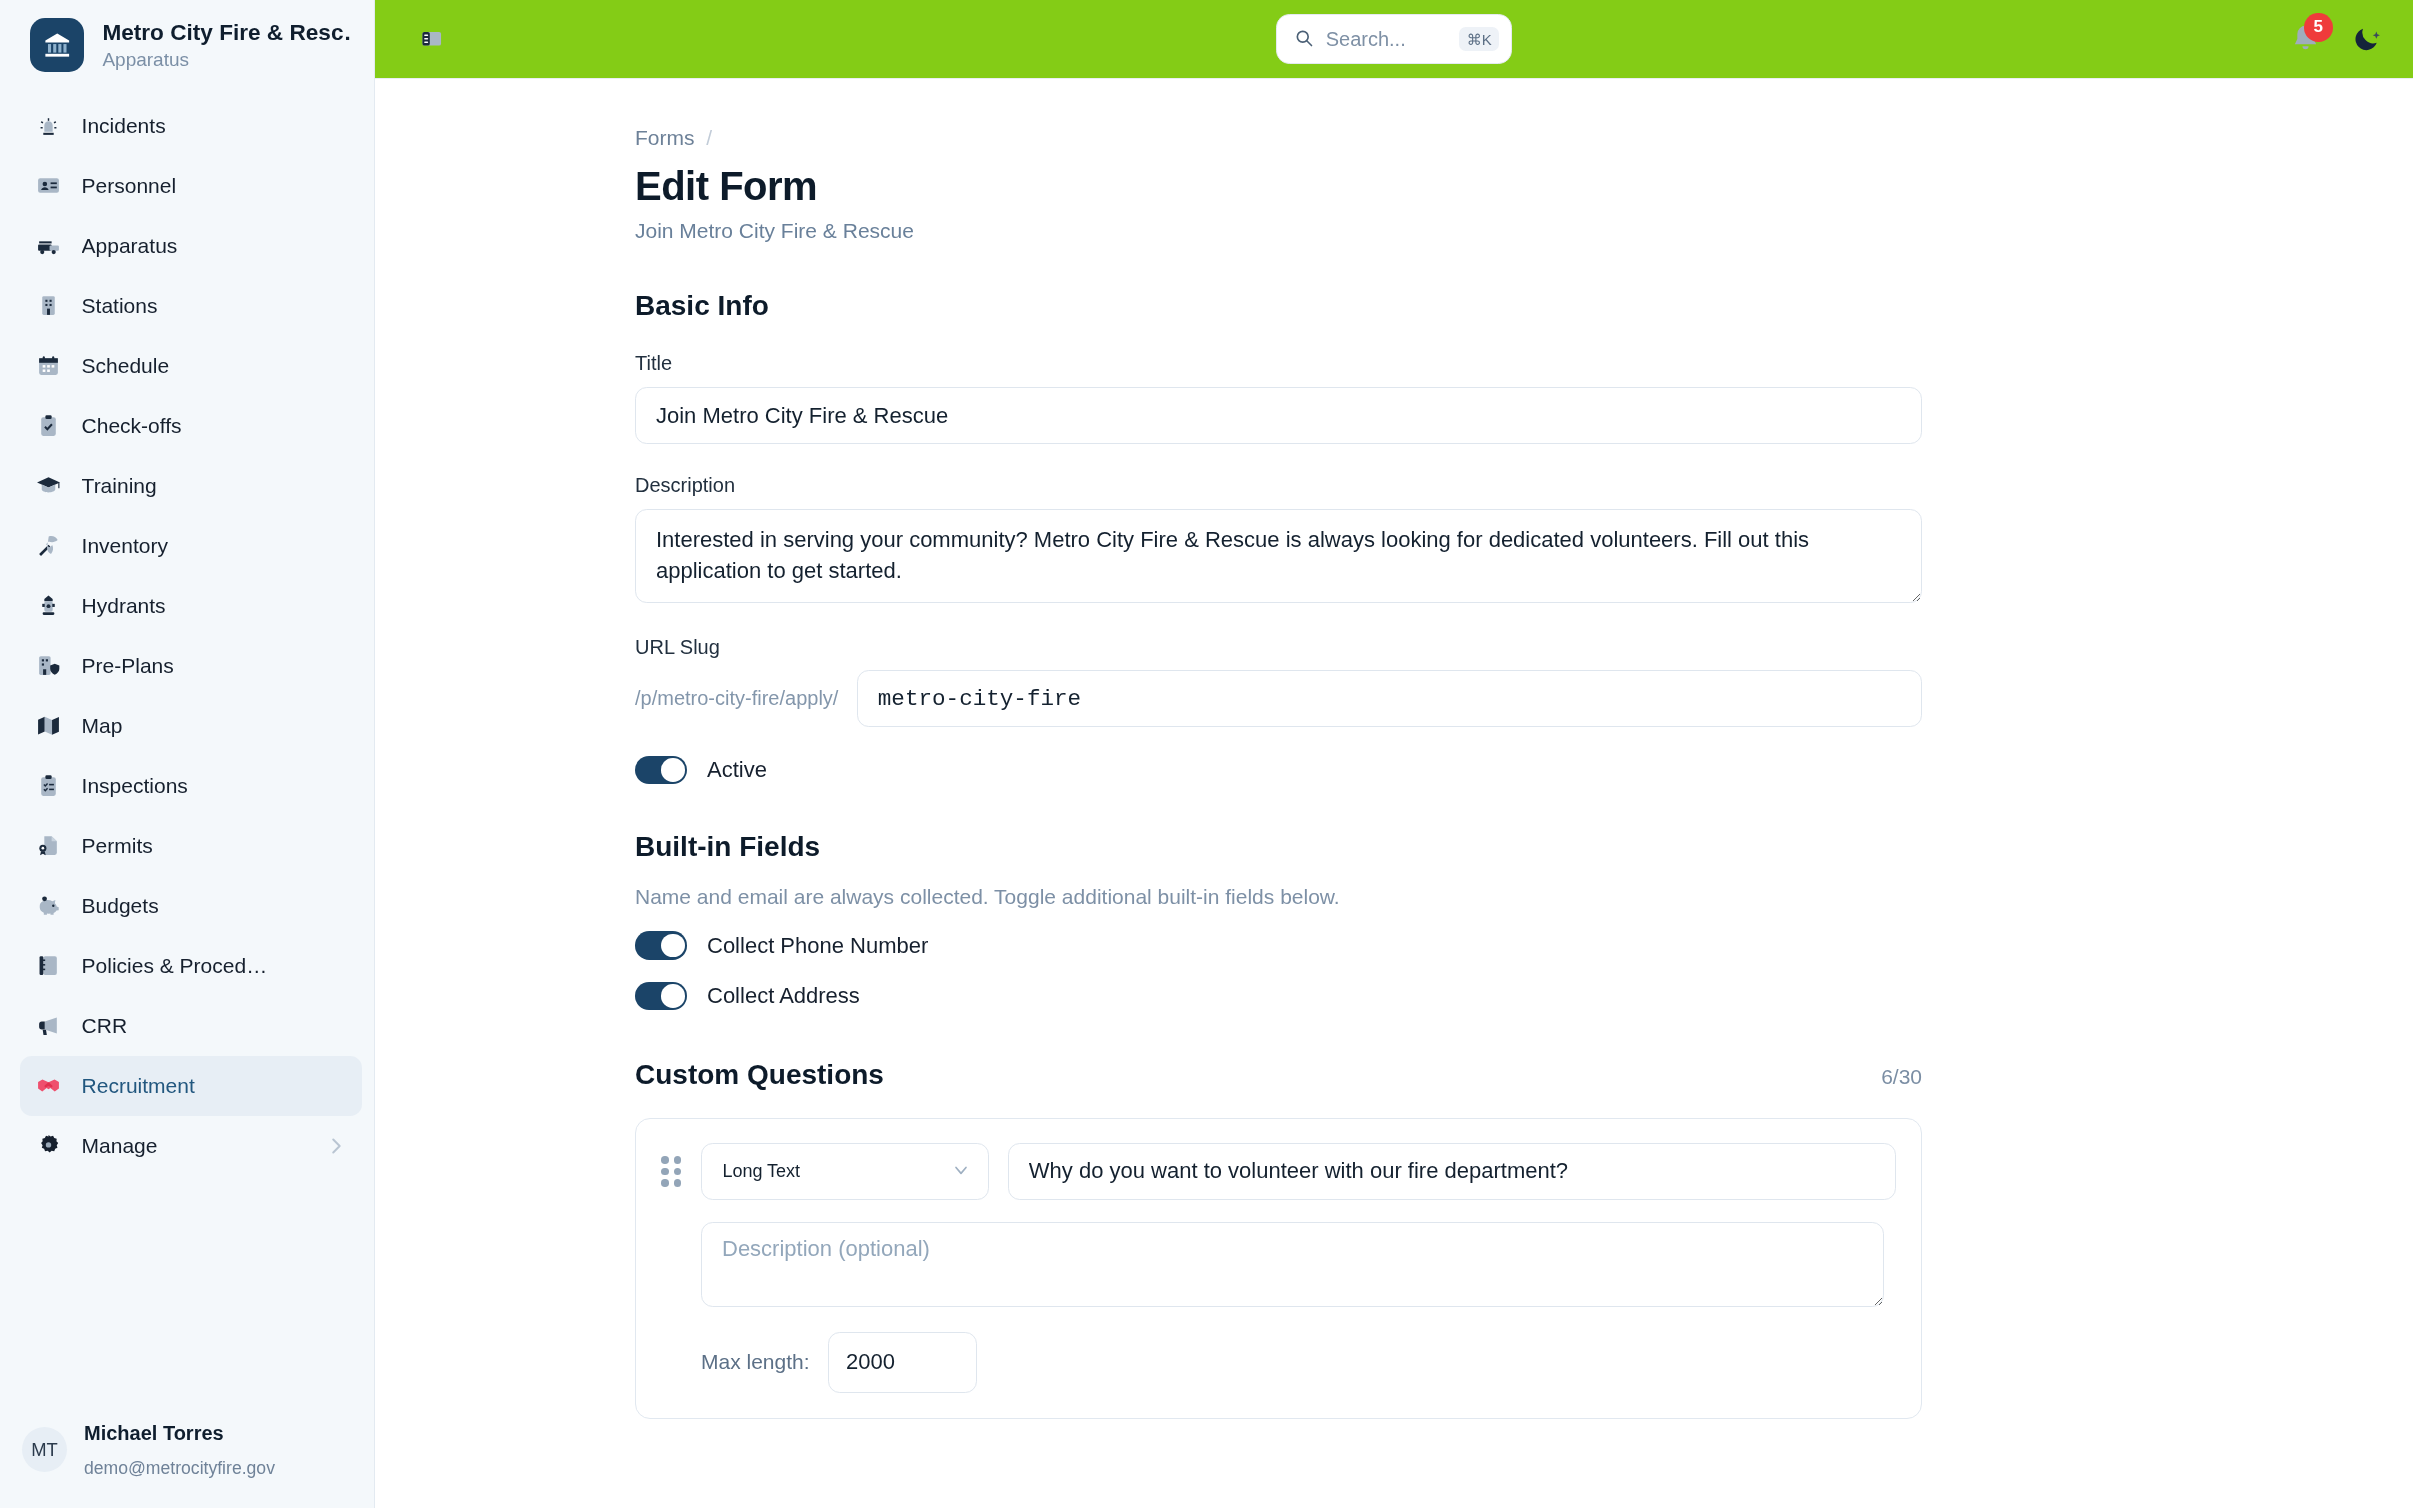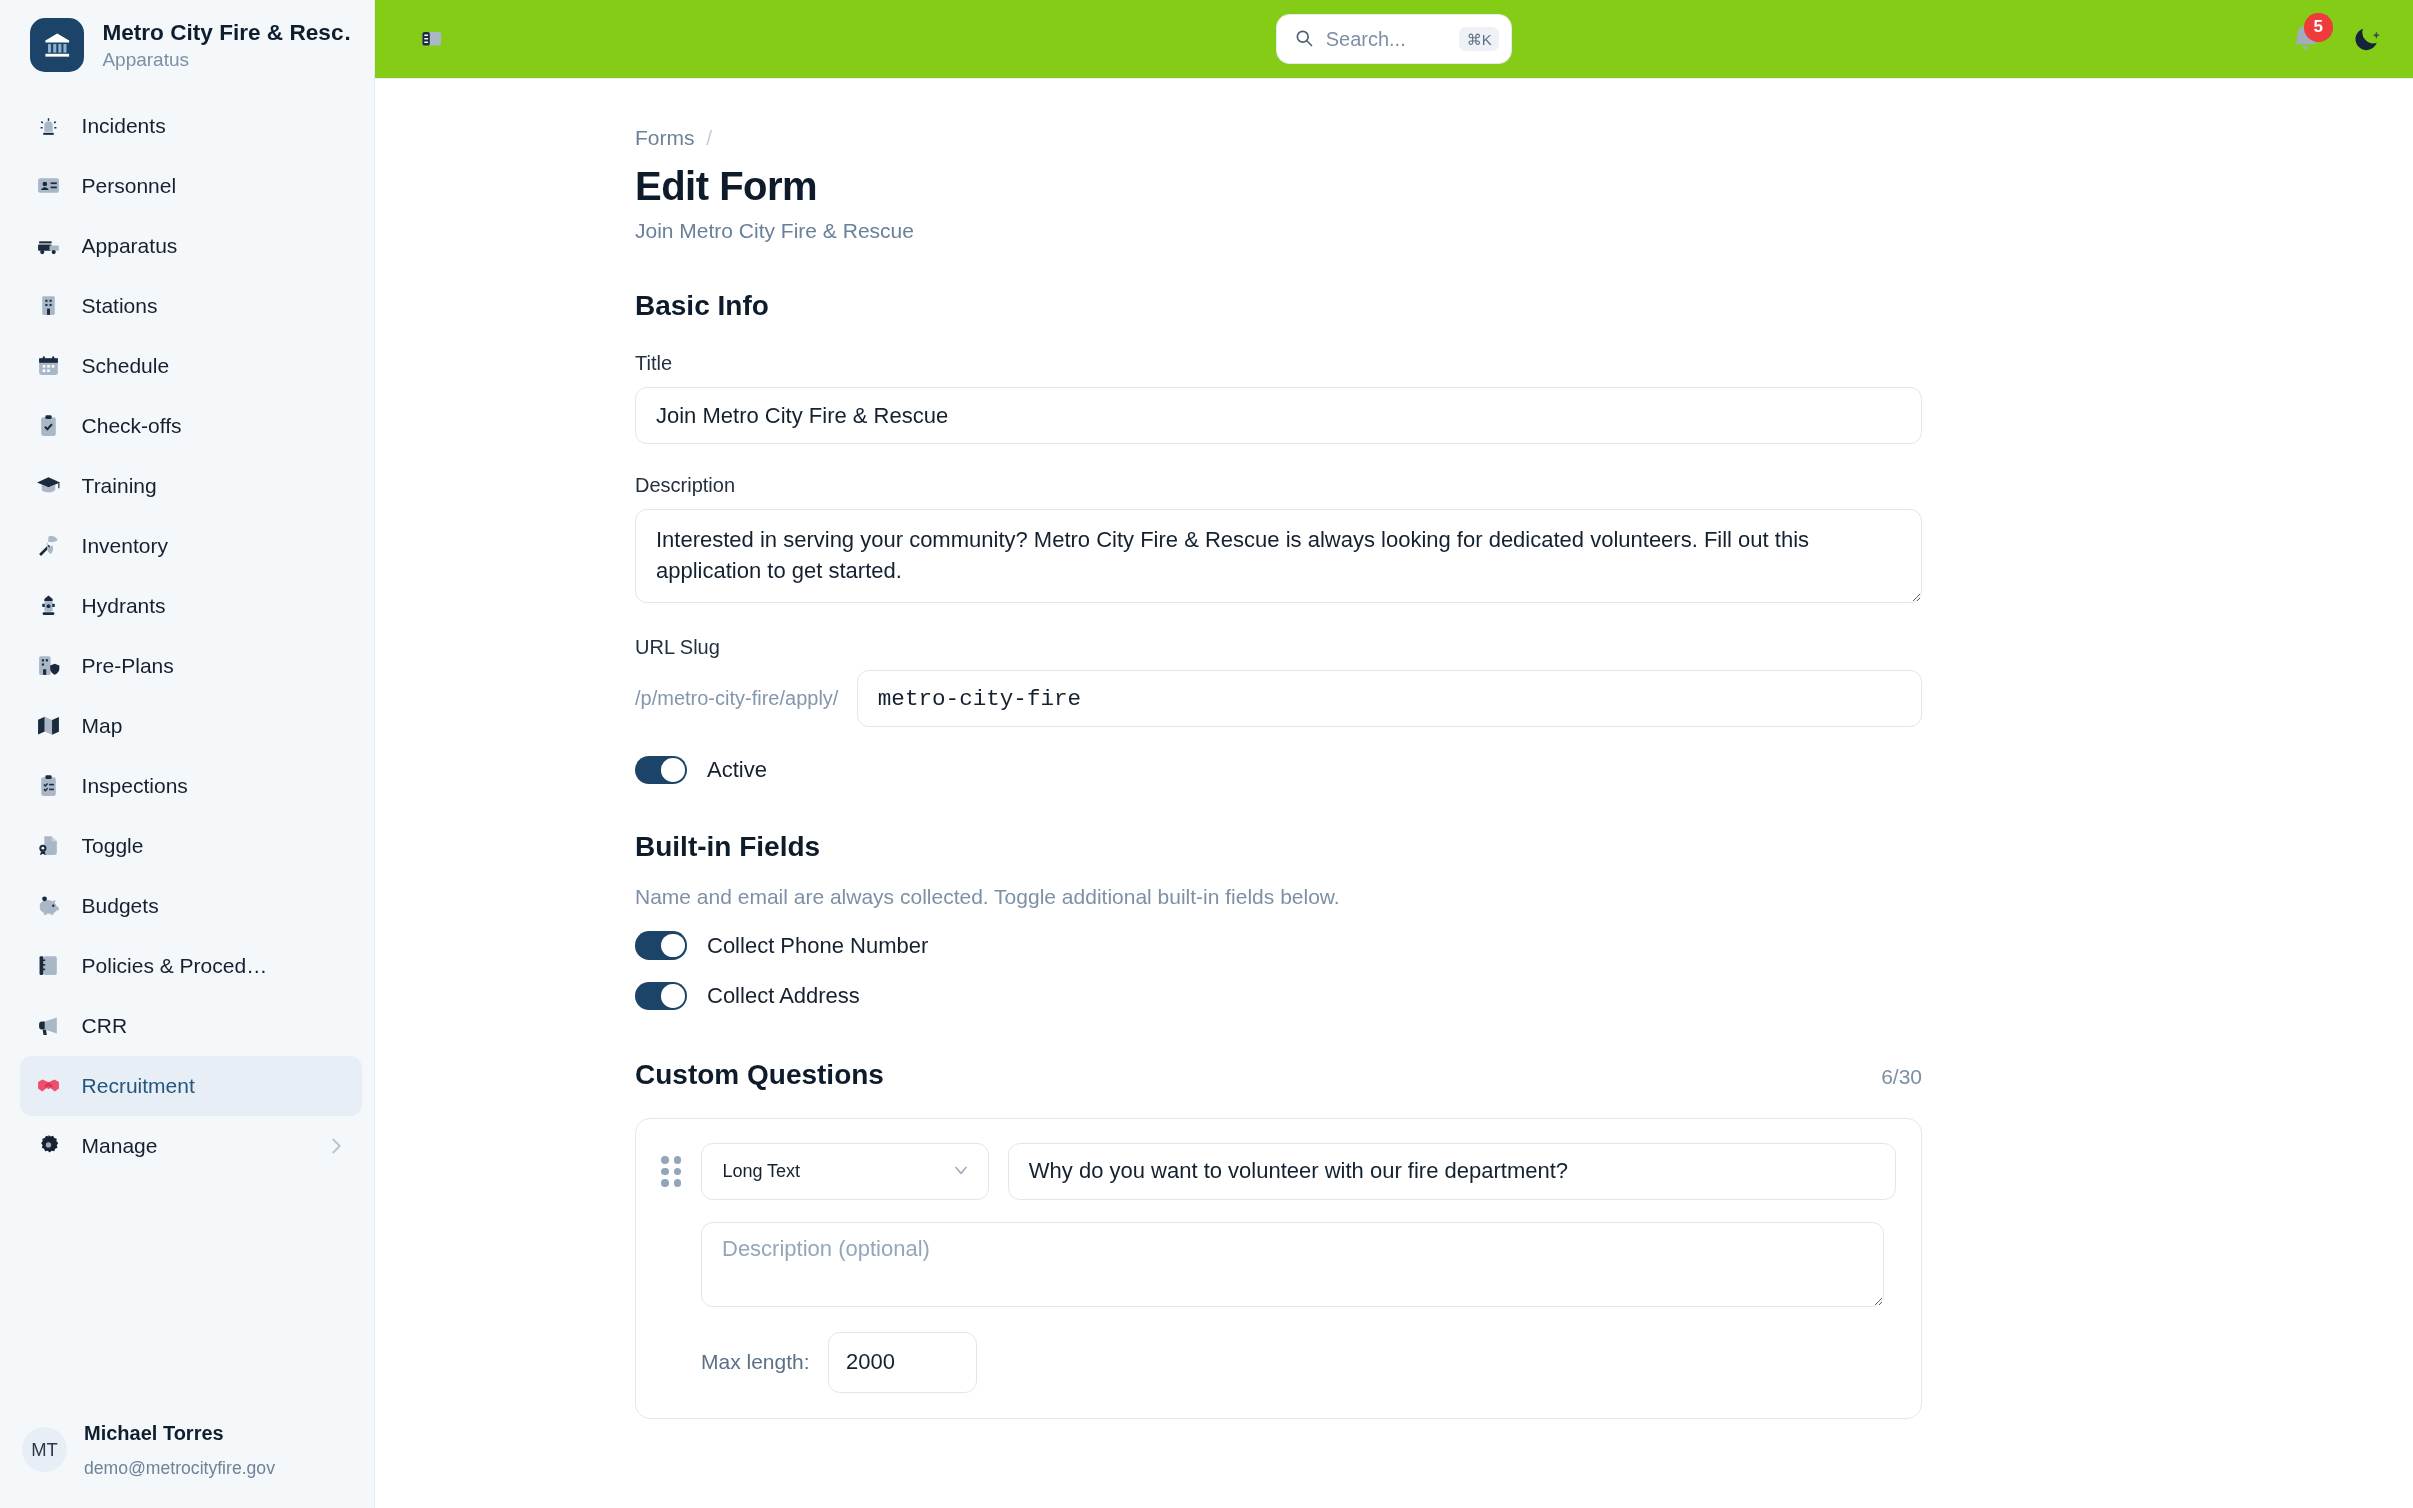--- a/index.html
+++ b/index.html
@@ -579,21 +579,21 @@
     <div class="nav-item">
       <span class="nav-icon">
         <svg width="25" height="25" viewBox="0 0 24 24">
             <path d="M8 3h7l5 5v11a2 2 0 0 1-2 2H8z" fill="#a9b7c6"></path>
             <path d="M15 3l5 5h-5z" fill="#c9d4df"></path>
             <circle cx="6.6" cy="14.6" r="3.4" fill="#1b2a3c"></circle>
             <circle cx="6.6" cy="14.6" r="1.3" fill="#fff"></circle>
             <path d="M4.8 17.4l-.9 4 2.7-1.5 2.7 1.5-.9-4z" fill="#1b2a3c"></path>
           </svg>
       </span>
-      <span class="nav-label">Toggle</span>
+      <span class="nav-label">Permits</span>
     </div>
 
     <div class="nav-item">
       <span class="nav-icon">
         <svg width="25" height="25" viewBox="0 0 24 24">
             <path d="M3.6 12.6c0-3.4 3.4-5.8 7.6-5.8 1.7 0 3.3.4 4.6 1.1l2.8-1.1-.5 3c1 .9 1.6 2 1.8 3.2l1.9.6v2.9l-2.1.2c-.6 1-1.6 1.9-2.8 2.4v1.7h-3v-1.1a12 12 0 0 1-3.4 0v1.1h-3v-1.8c-2.3-1-3.9-2.9-3.9-5.1z" fill="#a9b7c6"></path>
             <circle cx="8.2" cy="5.6" r="2.3" fill="#1b2a3c"></circle>
             <circle cx="16.6" cy="12.3" r="1.15" fill="#1b2a3c"></circle>
           </svg>
       </span>

